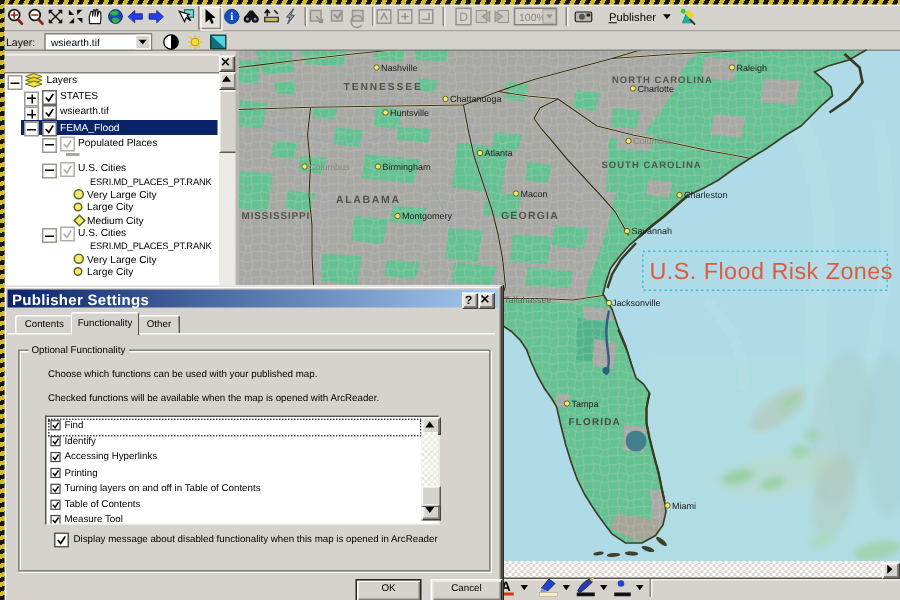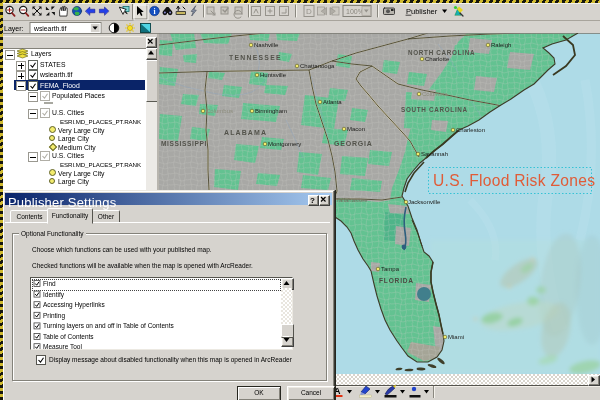--- a/index.html
+++ b/index.html
@@ -576,21 +576,21 @@
         </g>
   <path d="M94 6 l5 0 l-2.5 3.5 z" fill="#000"></path>
   <path d="M103.5 2 L103.5 14" stroke="#8a8880" stroke-width="1"></path>
         <path d="M104.5 2 L104.5 14" stroke="#f4f2ec" stroke-width="1"></path>
  </g>
 </svg>
 <div class="abs" id="dlg" style="left:2px;top:190px;width:331px;height:210px;background:#d6d3ce;
  border:1px solid;border-color:#ece9e2 #3a3a34 #3a3a34 #ece9e2;box-shadow:inset -1px -1px 0 #84827a,inset 1px 1px 0 #fff, 1px 0 0 #26261f;">
 
  <div class="abs" style="left:2px;top:2px;right:2px;height:12px;background:linear-gradient(to right,#0a246a,#a6caf0);">
-  <div class="abs" style="left:3px;top:2px;font-size:13px;font-weight:normal;color:#fff;letter-spacing:0.2px;">Publisher Settings</div>
+  <div class="abs" style="left:3px;top:2px;font-size:10px;font-weight:bold;color:#fff;letter-spacing:0.2px;">Publisher Settings</div>
   <div class="abs btn3d" style="right:13px;top:1.5px;width:9px;height:9px;">
           <svg width="9" height="9" style="position:absolute;left:-1px;top:-1px;">
             <text x="2" y="7.5" font-size="8" font-weight="bold" font-family="Liberation Sans" fill="#000">?</text>
           </svg>
         </div>
   <div class="abs btn3d" style="right:2.5px;top:1.5px;width:9px;height:9px;">
           <svg width="9" height="9" style="position:absolute;left:-1px;top:-1px;">
             <path d="M2 2 L6.5 6.5 M6.5 2 L2 6.5" stroke="#000" stroke-width="1.1"></path>
           </svg>
         </div>

